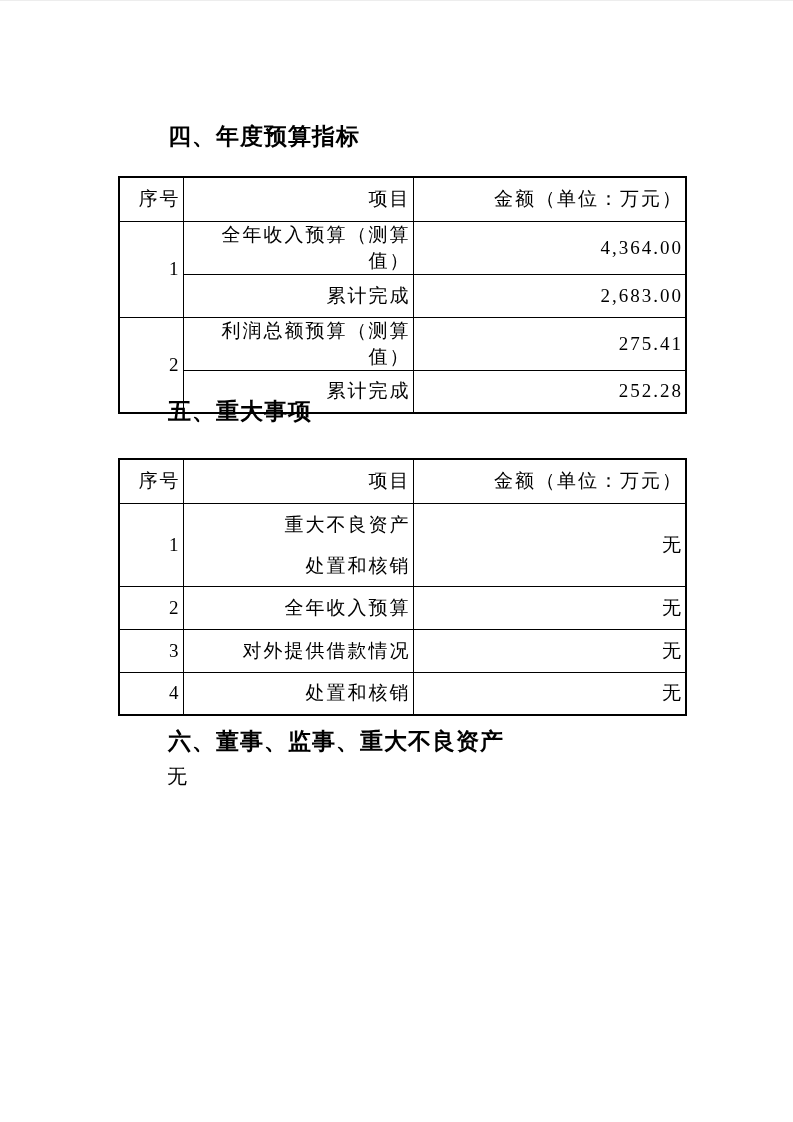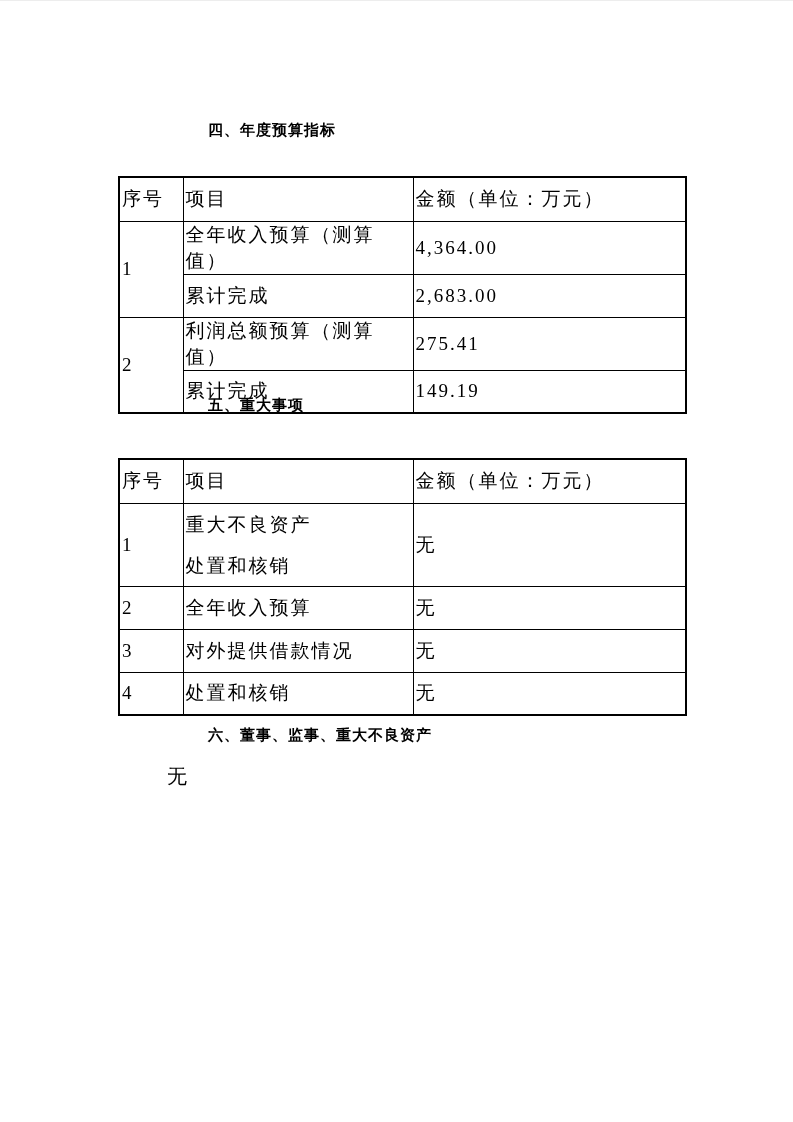--- a/index.html
+++ b/index.html
@@ -18,41 +18,40 @@
     position: absolute;
     top: 0; left: 0; right: 0;
     height: 1px;
     background: #ededed;
   }
   .section-heading {
     position: absolute;
     left: 168px;
     font-family: Liberation Sans, sans-serif;
     font-weight: 700;
-    font-size: 15px;
+    font-size: 23px;
     letter-spacing: 1px;
     white-space: nowrap;
-    margin-left: 40px;
   }
   #heading-1 { top: 121px; }
   #heading-2 { top: 396px; }
   #heading-3 { top: 726px; }
   .doc-table {
     position: absolute;
     left: 118px;
     border-collapse: collapse;
     table-layout: fixed;
     width: 567px;
     border: 2.5px solid #000000;
   }
   #table-budget { top: 176px; }
   #table-major  { top: 458px; }
   .doc-table th, .doc-table td {
     border: 1.5px solid #000000;
-    text-align: left;
+    text-align: right;
     vertical-align: middle;
     font-size: 19px;
     font-weight: 400;
     letter-spacing: 2px;
     padding: 0 2px;
     overflow: hidden;
   }
   .col-serial { width: 64px; }
   .col-item   { width: 230px; }
   .col-amount { width: 273px; }
@@ -99,21 +98,21 @@
       <td class="item-cell">累计完成</td>
       <td class="amount-cell">2,683.00</td>
     </tr>
     <tr class="row-normal">
       <td class="serial-cell" rowspan="2">2</td>
       <td class="item-cell">利润总额预算（测算值）</td>
       <td class="amount-cell">275.41</td>
     </tr>
     <tr class="row-normal">
       <td class="item-cell">累计完成</td>
-      <td class="amount-cell">149.19</td>
+      <td class="amount-cell">252.28</td>
     </tr>
   </tbody>
     </table>
 
   <div class="section-heading" id="heading-2">五、重大事项</div>
 
   <table class="doc-table" id="table-major">
     <colgroup>
       <col class="col-serial">
         <col class="col-item">

